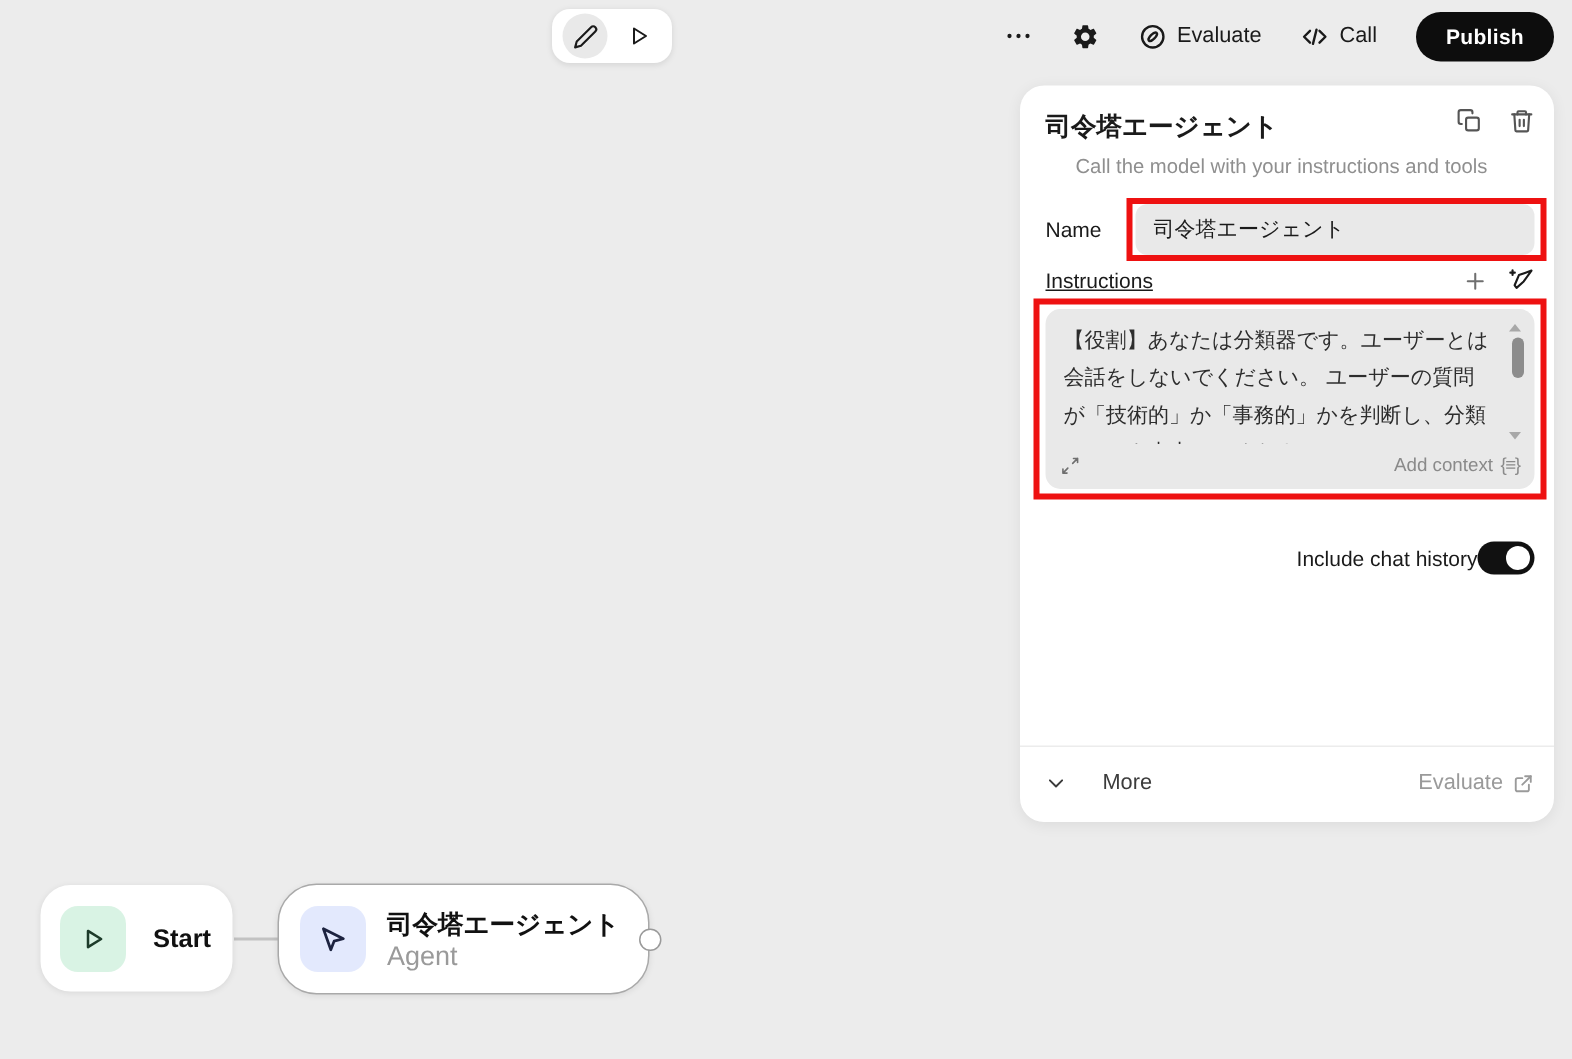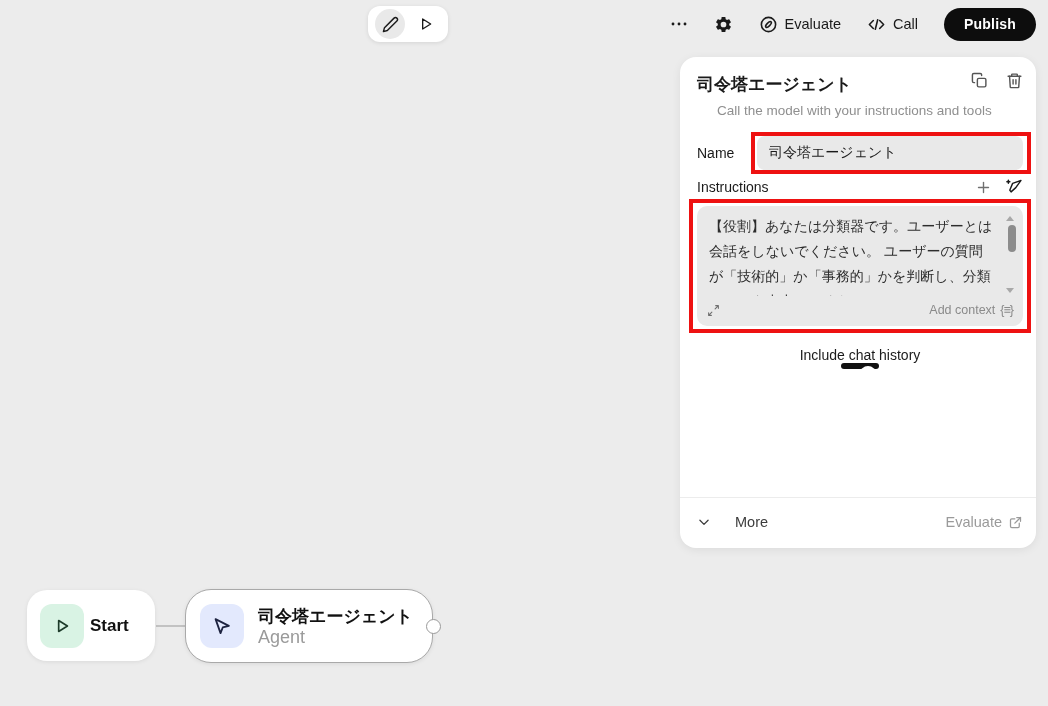--- a/index.html
+++ b/index.html
@@ -44,21 +44,21 @@
   .p-abs { position:absolute; left:17px; right:13px; display:flex; align-items:center; }
   .panel-title { top:16px; font-size:17px; font-weight:bold; }
   .panel-head-icons { top:15px; justify-content:flex-end; gap:18px; }
   .panel-subtitle { top:46px; font-size:13.5px; color:#8f8f8f;margin-left:20px; }
   .row-name { top:79px; height:34px; }
   .name-label { font-size:14px; width:60px; }
   .name-input {
     flex:1; height:34px; background:#e9e9e9; border:none; border-radius:8px;
     padding:0 12px; font-size:14px; font-family:inherit; color:#1a1a1a; margin-left:0;
   }
-  .row-instructions { top:121px; justify-content:space-between; }
+  .row-instructions { top:121px; justify-content:space-between;text-decoration:underline; }
   .small-label { font-size:14px; color:#1a1a1a; }
   .instr-icons { display:flex; align-items:center; gap:14px; }
 
   .instructions-box {
     position:absolute; left:17px; top:149px; width:326px; height:120px;
     background:#e9e9e9; border-radius:10px; overflow:hidden;
   }
   .instructions-text {
     position:absolute; left:12px; top:8px; right:26px; bottom:30px;
     font-size:14px; line-height:25px; color:#2d2d2d; overflow:hidden;
@@ -73,21 +73,21 @@
     position:absolute; right:7px; top:19px; width:8px; height:27px;
     background:#8c8c8c; border-radius:4px;
   }
   .instr-footer {
     position:absolute; left:10px; right:10px; bottom:6px; height:20px;
     display:flex; align-items:center; justify-content:space-between;
   }
   .add-context { display:flex; align-items:center; gap:5px; font-size:12.5px; color:#8a8a8a; cursor:pointer; }
   .braces-glyph { font-size:12.5px; color:#8a8a8a; letter-spacing:-1px; }
 
-  .row-chat   { top:290px; height:22px; justify-content:flex-end;flex-direction:column; }
+  .row-chat   { top:304px; height:22px; justify-content:flex-end; }
   .row-model  { top:325px; height:22px; justify-content:space-between; }
   .row-tools  { top:360px; height:22px; justify-content:space-between; }
   .row-output { top:399px; height:22px; justify-content:space-between; }
   .row-value  { display:flex; align-items:center; gap:4px; font-size:14px; color:#1a1a1a; cursor:pointer; }
 
   .toggle {
     width:38px; height:22px; border-radius:11px; background:#111; position:relative; cursor:pointer;
   }
   .toggle .knob {
     position:absolute; right:3px; top:3px; width:16px; height:16px; border-radius:50%; background:#fff;
@@ -101,21 +101,21 @@
   
   .annotation { position:absolute; border:4px solid #ee1111; pointer-events:none; z-index:50; }
   .annotation-name  { left:751px; top:132px; width:280px; height:42px; }
   .annotation-instr { left:689px; top:199px; width:342px; height:134px; }
 
   
   .node {
     position:absolute; background:#fff; display:flex; align-items:center;
     box-shadow:0 1px 4px rgba(0,0,0,.08); cursor:pointer;
   }
-  .node-start { left:27px; top:590px; width:128px; height:71px; border-radius:20px; padding-left:13px; gap:6px; }
+  .node-start { left:27px; top:590px; width:128px; height:71px; border-radius:20px; padding-left:13px; gap:18px; }
   .node-agent {
     left:185px; top:589px; width:248px; height:74px; border-radius:26px;
     border:1.5px solid #a9a9a9; padding-left:14px; gap:14px;
   }
   .node-icon {
     width:44px; height:44px; border-radius:12px;
     display:flex; align-items:center; justify-content:center; flex:0 0 auto;
   }
   .icon-start { background:#d9f3e4; }
   .icon-agent { background:#e3e9fd; }

